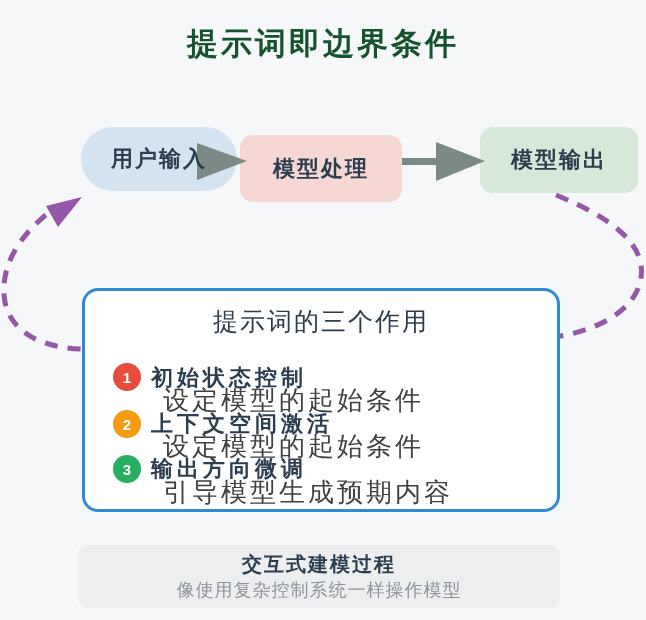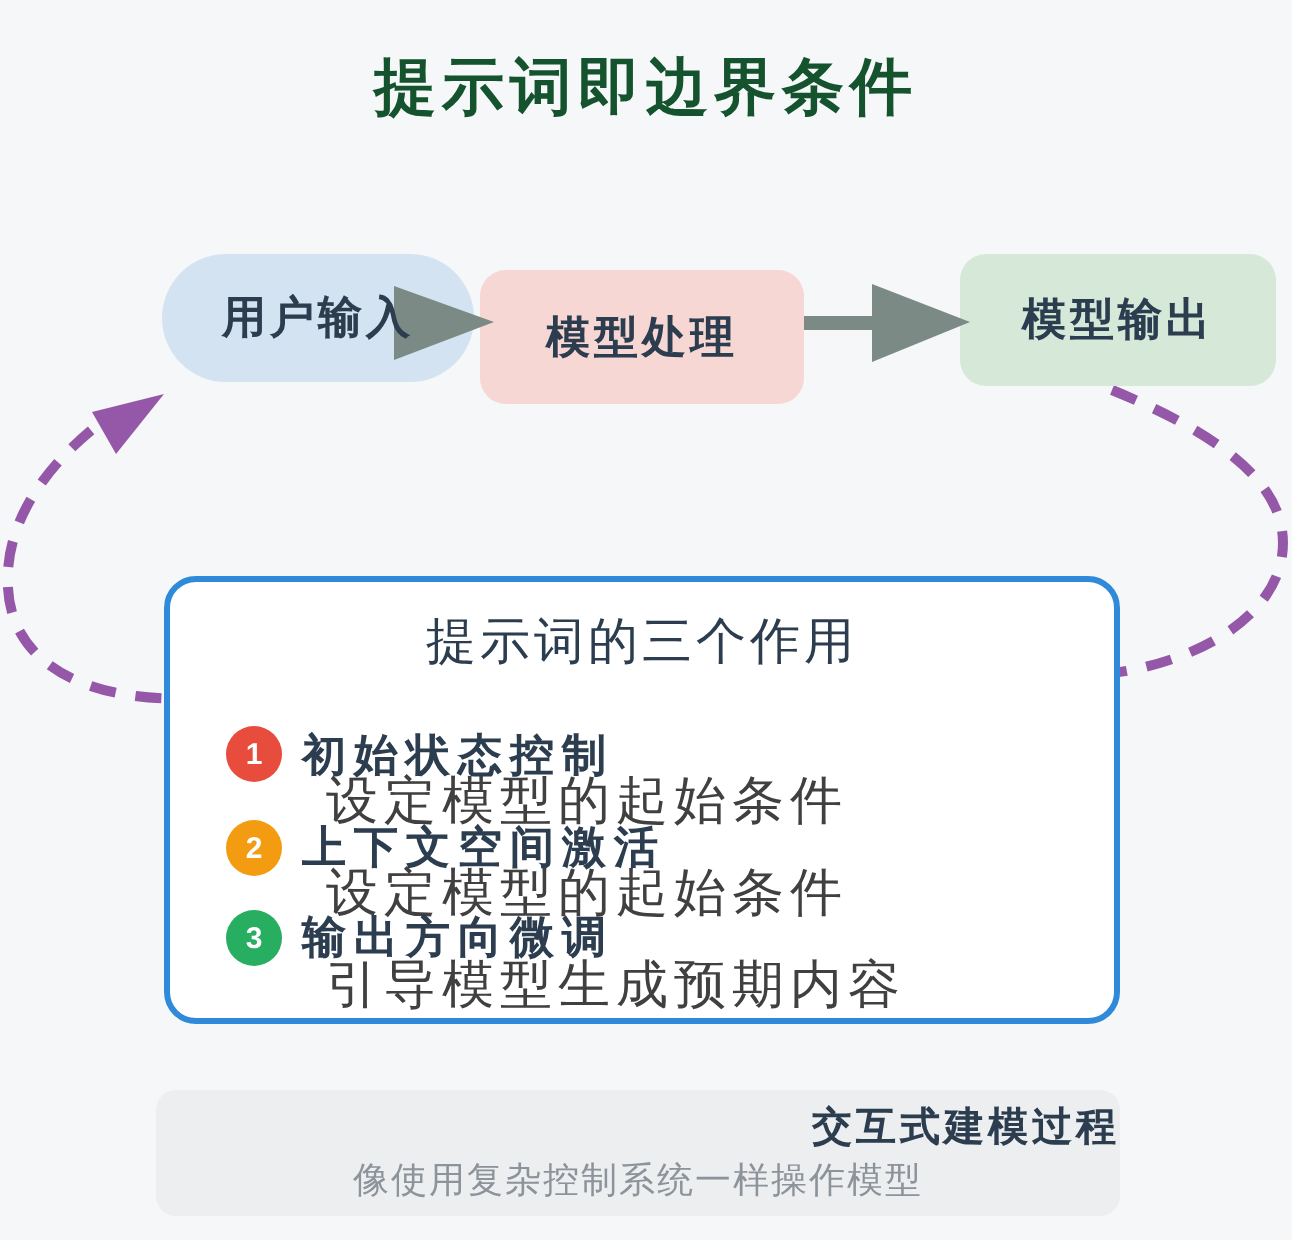--- a/index.html
+++ b/index.html
@@ -76,21 +76,21 @@
   .title-2{top:121px;text-align:center;} .desc-2{top:143px;}
   .title-3{top:166px;} .desc-3{top:189px;}
   
   .footer{
     position:absolute;left:78px;top:545px;
     width:482px;height:63px;
     background:#eceef0;border-radius:10px;
   }
   .footer-title{
     position:absolute;left:0;top:6px;width:100%;
-    text-align:right;
+    text-align:center;
     font-size:20px;font-weight:bold;letter-spacing:2px;
     color:#2b3d4f;line-height:26px;
   }
   .footer-sub{
     position:absolute;left:0;top:32px;width:100%;
     text-align:center;
     font-size:18px;letter-spacing:1px;
     color:#8d939a;line-height:26px;
   }
 </style>

